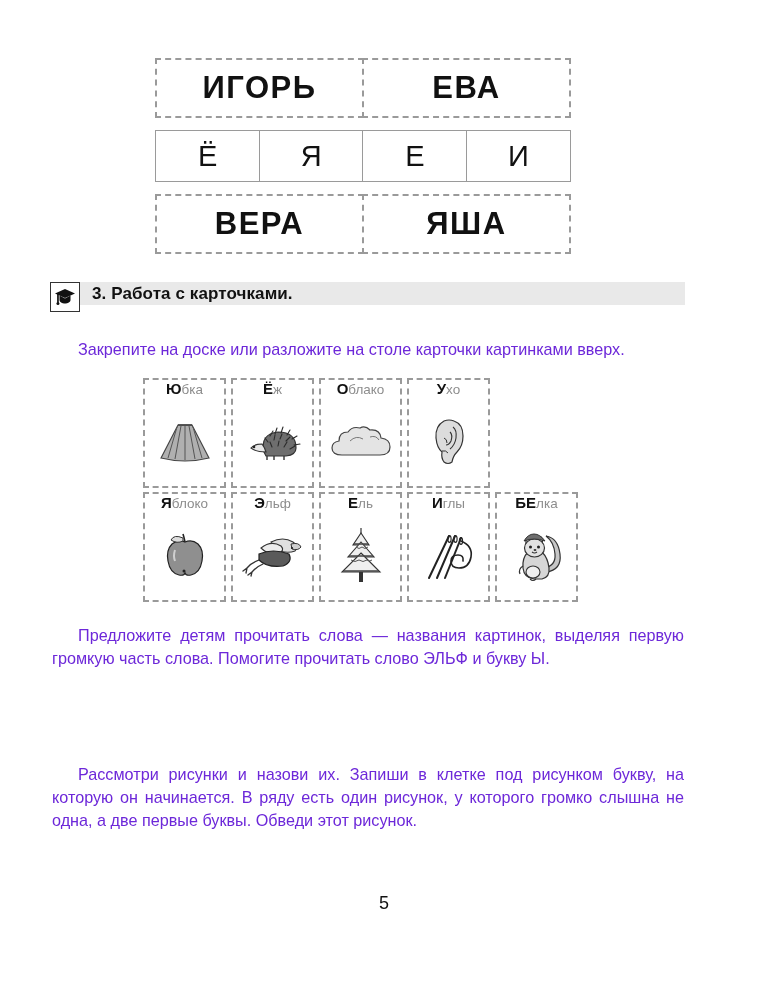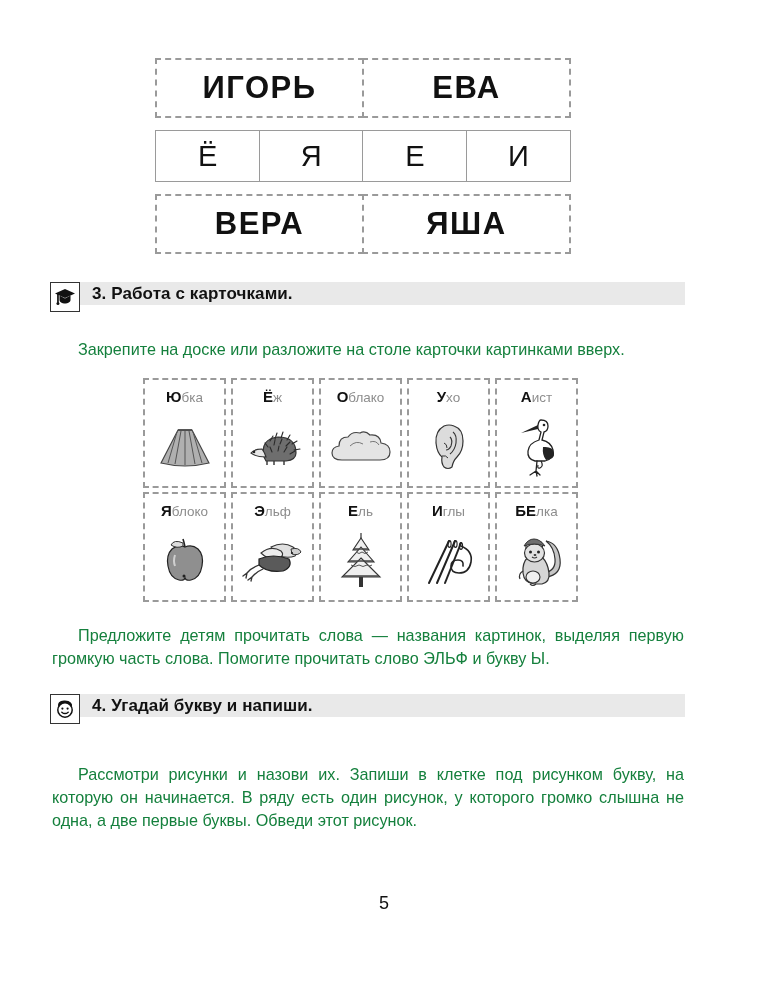--- a/index.html
+++ b/index.html
@@ -103,21 +103,21 @@
     z-index: 2;
   }
 
   
   .para {
     position: absolute;
     left: 52px;
     width: 632px;
     font-size: 16.2px;
     line-height: 23px;
-    color: #15803d;
+    color: #6d28d9;
     text-align: justify;
     text-indent: 26px;
     text-justify: inter-word;
   }
 
   
   .card-grid {
     position: absolute;
     left: 143px;
     top: 378px;
@@ -132,23 +132,23 @@
     width: 83px;
     height: 110px;
     border: 2px dashed #9a9a9a;
     box-sizing: border-box;
     display: flex;
     flex-direction: column;
     align-items: center;
     background: #fff;
   }
   .card-label {
-    margin-top: 7px;
+    margin-top: 1px;
     font-size: 13.5px;
-    line-height: 20px;
+    line-height: 15px;
     white-space: nowrap;
   }
   .card-label .hi {
     font-weight: bold;
     color: #111;
     font-size: 15px;
   }
   .card-label .rest {
     color: #8d8d8d;
     font-weight: normal;
@@ -269,35 +269,20 @@
           <svg width="34" height="48" viewBox="0 0 34 48">
             <path d="M22,3 Q31,6 31,18 Q31,28 25,34 Q21,38 20,44 Q16,47 12,44 Q9,40 10,34 Q5,30 4,20 Q3,8 12,3 Q17,1 22,3 Z" fill="#dcdcdc" stroke="#333" stroke-width="1.2"></path>
             <path d="M21,9 Q25,12 24,20 Q23,27 18,31" fill="none" stroke="#333" stroke-width="1.1"></path>
             <path d="M18,14 Q21,17 19,23 Q17,27 14,27" fill="none" stroke="#333" stroke-width="1.1"></path>
             <path d="M12,20 Q15,21 15,25" fill="none" stroke="#333" stroke-width="1"></path>
             <path d="M10,33 Q14,32 16,35" fill="none" stroke="#333" stroke-width="1"></path>
           </svg>
         </div>
       </div>
 
-      <div class="card">
-        <div class="card-label">
-          <span class="hi">А</span><span class="rest">ист</span>
-        </div>
-        <div class="card-art">
-          <svg width="44" height="62" viewBox="0 0 44 62">
-            <path d="M26,4 Q33,4 33,10 Q33,15 29,16 L27,24 Q36,26 38,34 Q40,42 30,45 L20,45 Q12,43 13,35 Q14,27 24,24 L26,16 Q22,14 23,9 Q24,4 26,4 Z" fill="#fff" stroke="#222" stroke-width="1.3"></path>
-            <path d="M23,9 L6,17 L23,13 Z" fill="#222"></path>
-            <circle cx="29" cy="9" r="1.3" fill="#222"></circle>
-            <path d="M28,31 Q38,30 39,37 Q40,43 31,44 Q27,39 28,31 Z" fill="#222"></path>
-            <path d="M22,45 L21,55 M21,55 L15,59 M21,55 L25,59 M21,55 L22,60" stroke="#222" stroke-width="1.3" fill="none" stroke-linecap="round"></path>
-            <path d="M26,45 Q29,50 25,52 Q22,53 23,49" fill="none" stroke="#222" stroke-width="1.2"></path>
-          </svg>
-        </div>
-      </div>
     </div>
 
     <div class="card-row">
 
       <div class="card">
         <div class="card-label">
           <span class="hi">Я</span><span class="rest">блоко</span>
         </div>
         <div class="card-art">
           <svg width="46" height="48" viewBox="0 0 46 48">
@@ -382,32 +367,18 @@
             <path d="M15,38 Q10,41 12,46" fill="none" stroke="#333" stroke-width="1.2"></path>
             <path d="M22,51 q3,3 6,0" fill="none" stroke="#333" stroke-width="1.1"></path>
           </svg>
         </div>
       </div>
     </div>
   </div>
 
   <p class="para" style="top:608px;">Предложите детям прочитать слова — названия картинок, выделяя первую громкую часть слова. Помогите прочитать слово ЭЛЬФ и букву Ы.</p>
 
-  <div class="section-head" style="top:694px;">
-    <div class="head-icon">
-      <svg width="22" height="20" viewBox="0 0 22 20" aria-hidden="true">
-        <path d="M4,8 Q3,1 11,1.5 Q19,2 18,8 Q15,5 11,5.5 Q6,6 4,8 Z" fill="#111"></path>
-        <circle cx="11" cy="11" r="7.2" fill="#fff" stroke="#111" stroke-width="1.5"></circle>
-        <circle cx="8.4" cy="9.6" r="1.1" fill="#111"></circle>
-        <circle cx="13.6" cy="9.6" r="1.1" fill="#111"></circle>
-        <path d="M7.8,13.2 Q11,16 14.2,13.2" fill="none" stroke="#111" stroke-width="1.4" stroke-linecap="round"></path>
-      </svg>
-    </div>
-    <div class="bar">
-      <span class="title">4. Угадай букву и напиши.</span>
-    </div>
-  </div>
 
   <p class="para" style="top:747px;">Рассмотри рисунки и назови их. Запиши в клетке под рисунком букву, на которую он начинается. В ряду есть один рисунок, у которого громко слышна не одна, а две первые буквы. Обведи этот рисунок.</p>
 
   <div class="page-number">5</div>
 
 </div>
 
 </body></html>

